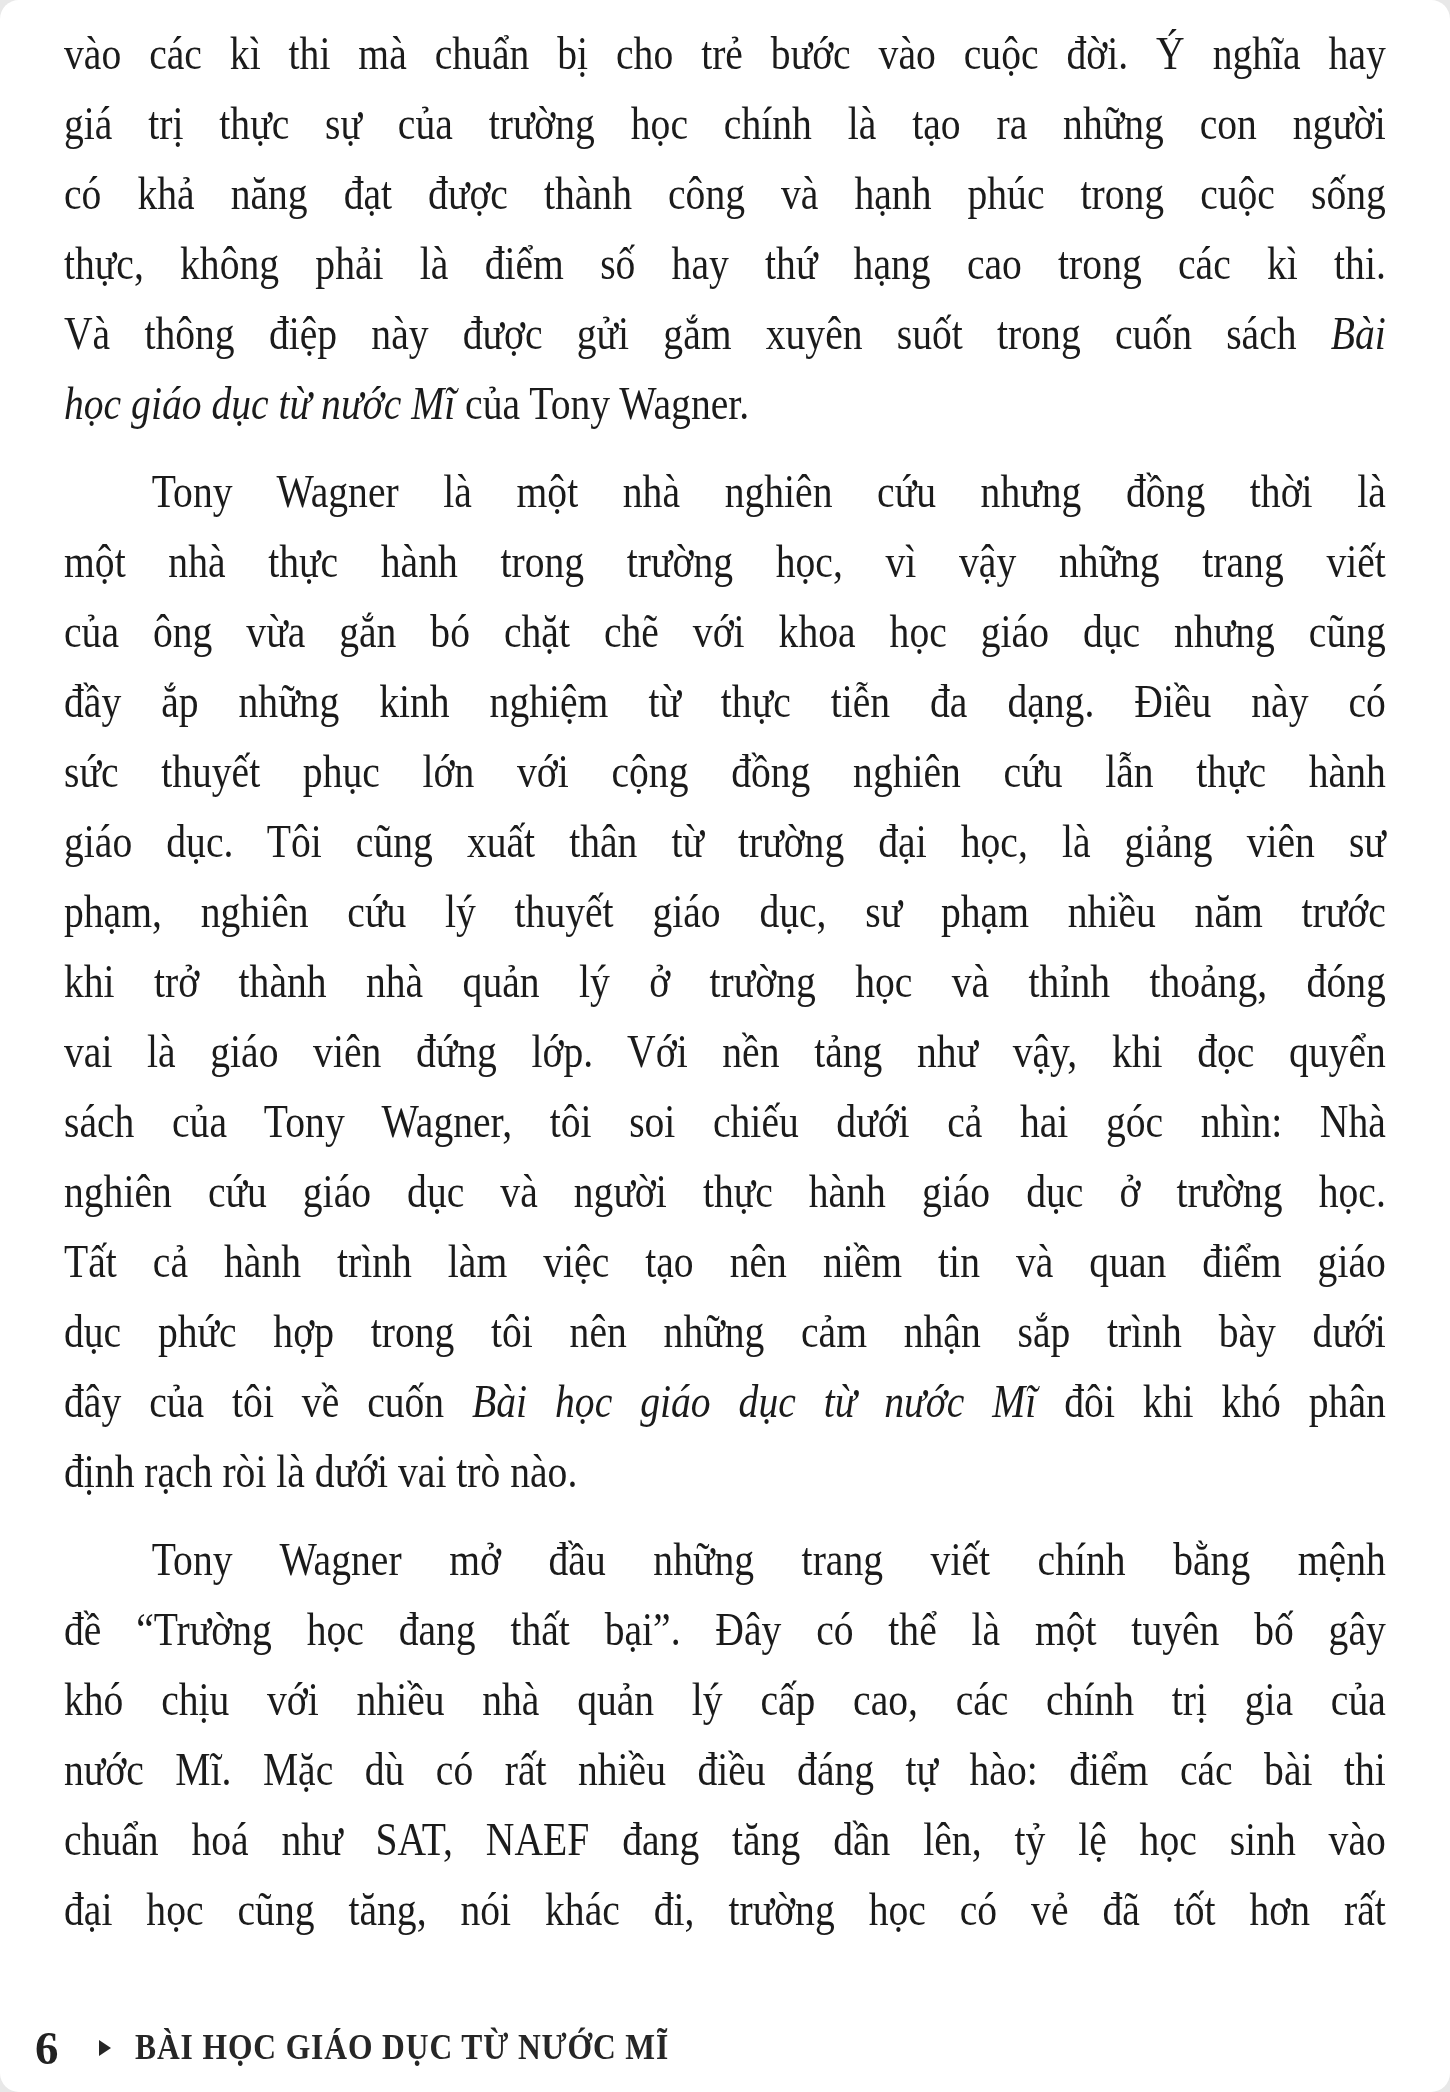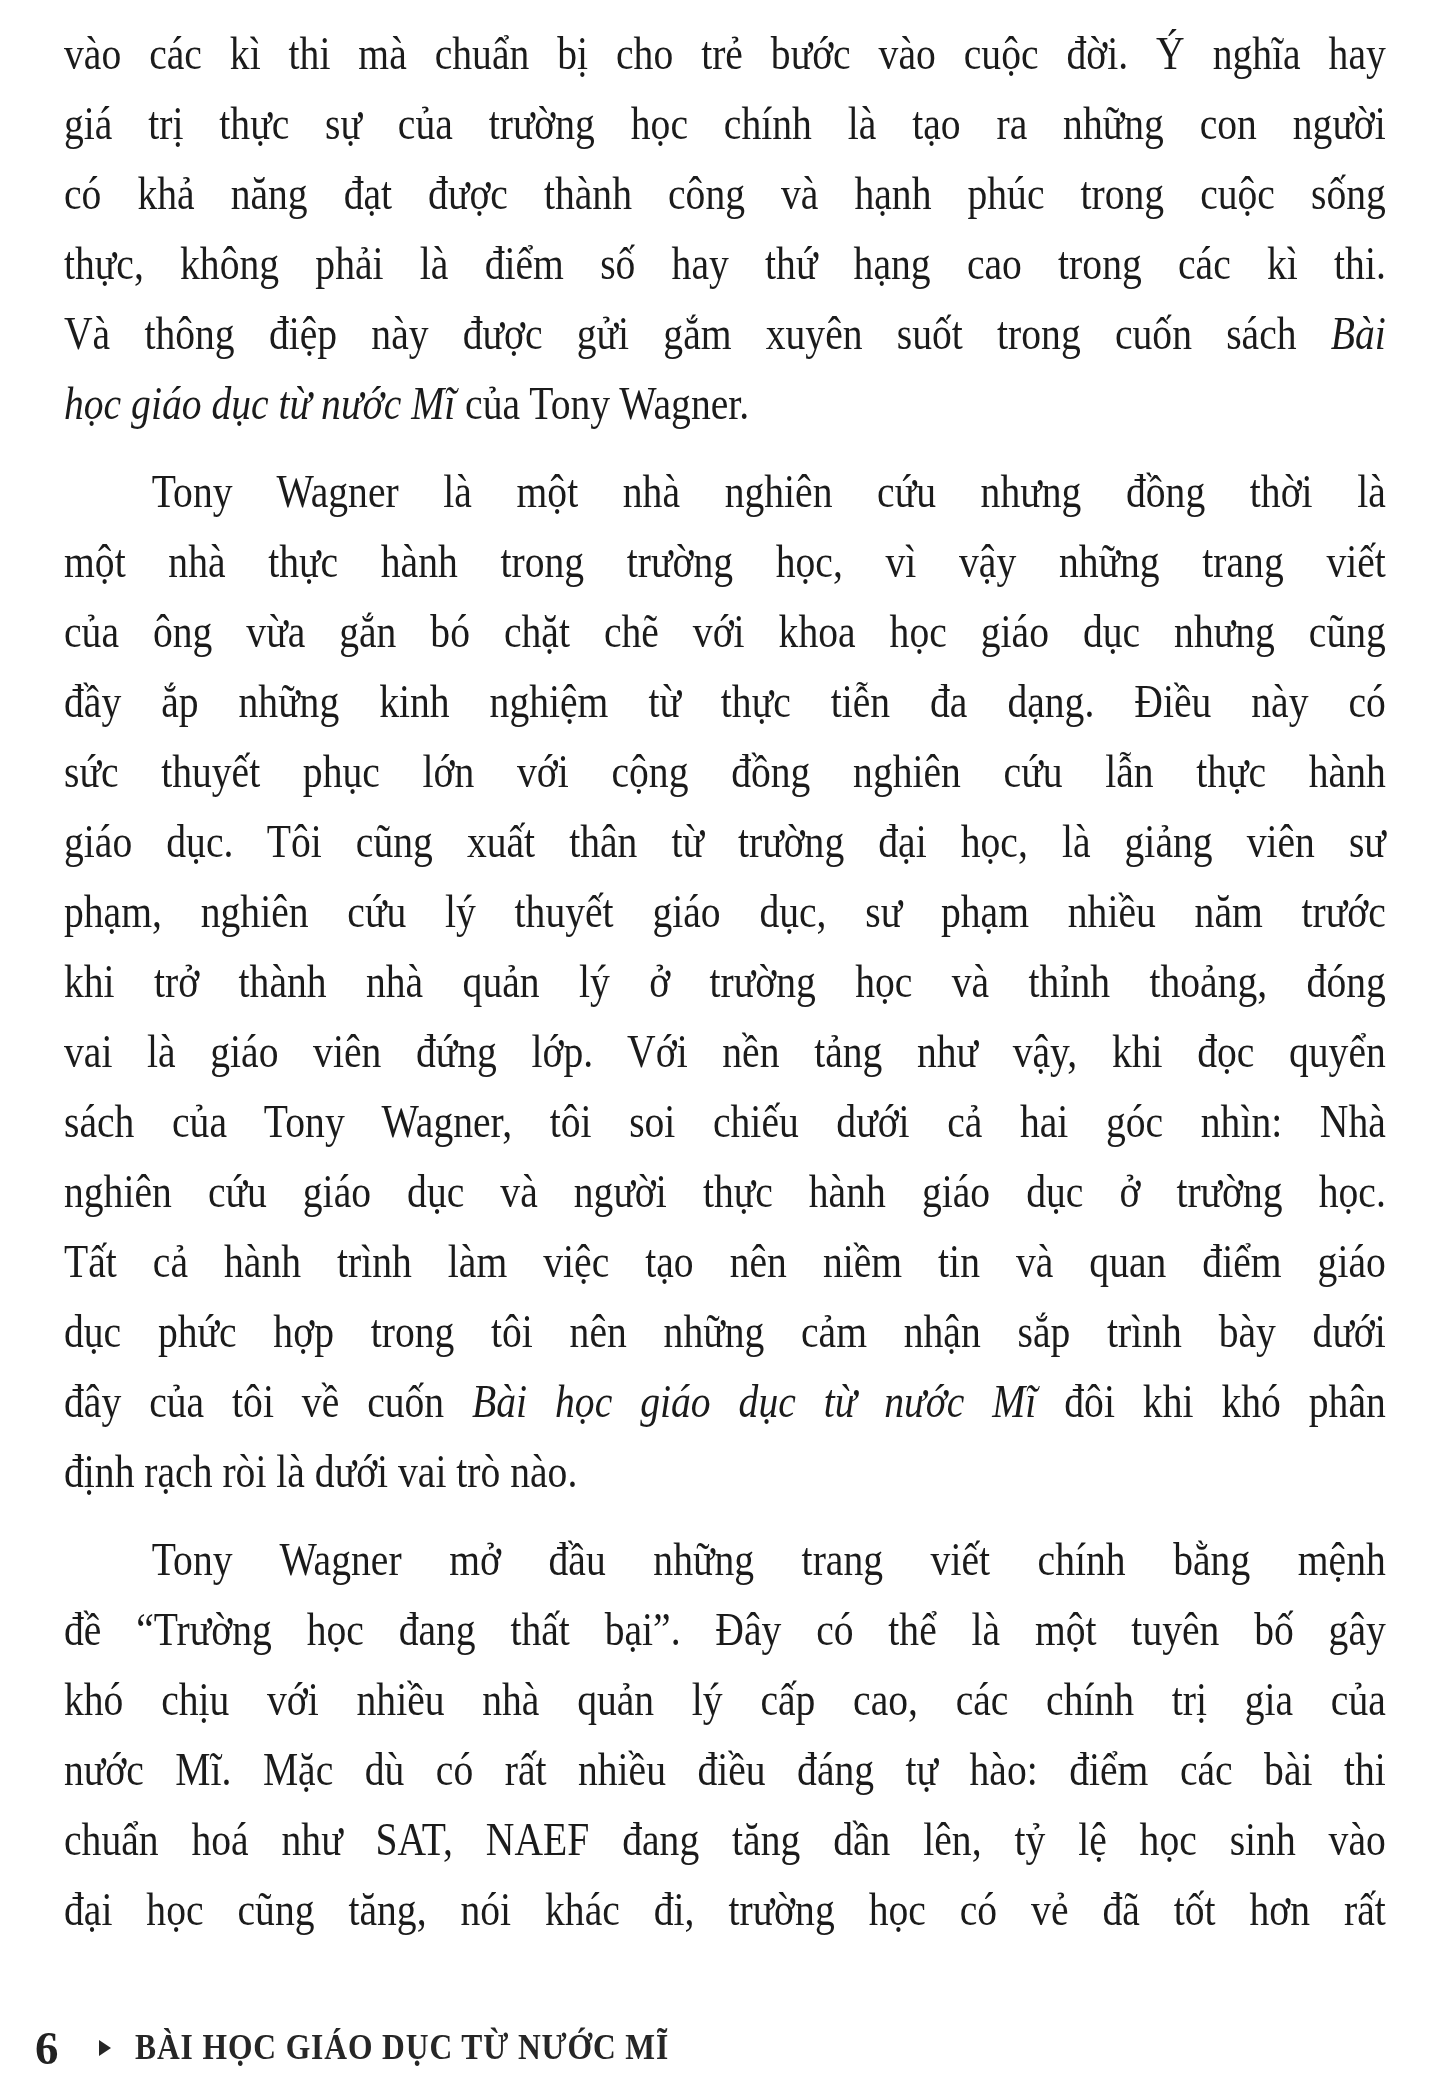--- a/index.html
+++ b/index.html
@@ -5,20 +5,21 @@
   html, body { margin: 0; padding: 0; background: #e8e8e8; }
   .page {
     position: relative;
     width: 1450px;
     height: 2092px;
     background: #ffffff;
     font-family: "Liberation Serif", "DejaVu Serif", serif;
     color: #1b1b1b;
     overflow: hidden;
     margin: 0 auto;
+    border-radius: 19px;
   }
   .body-text {
     position: absolute;
     left: 64px;
     top: 18px;
     width: 1322px;
   }
   .para { margin: 0; }
   .para + .para { margin-top: 18px; }
   .line {

